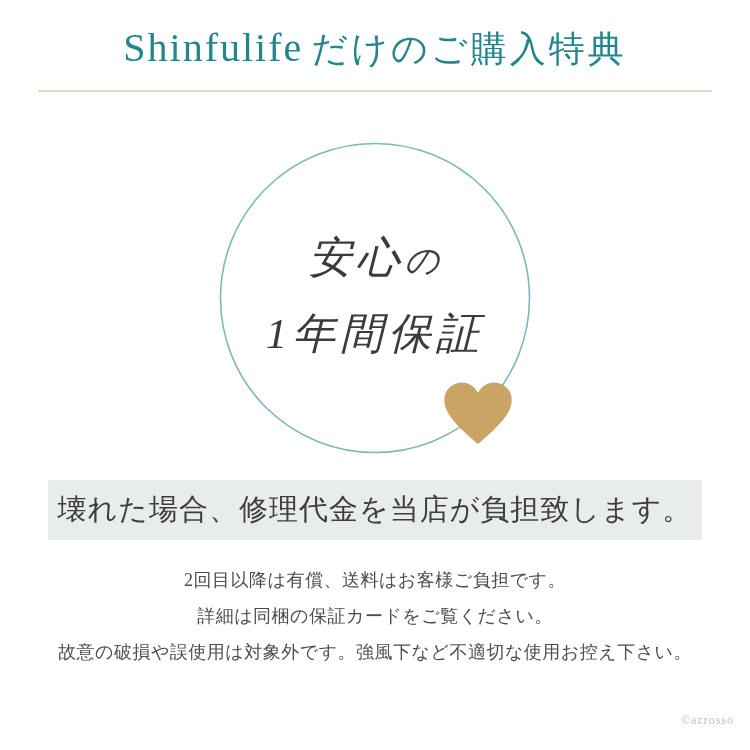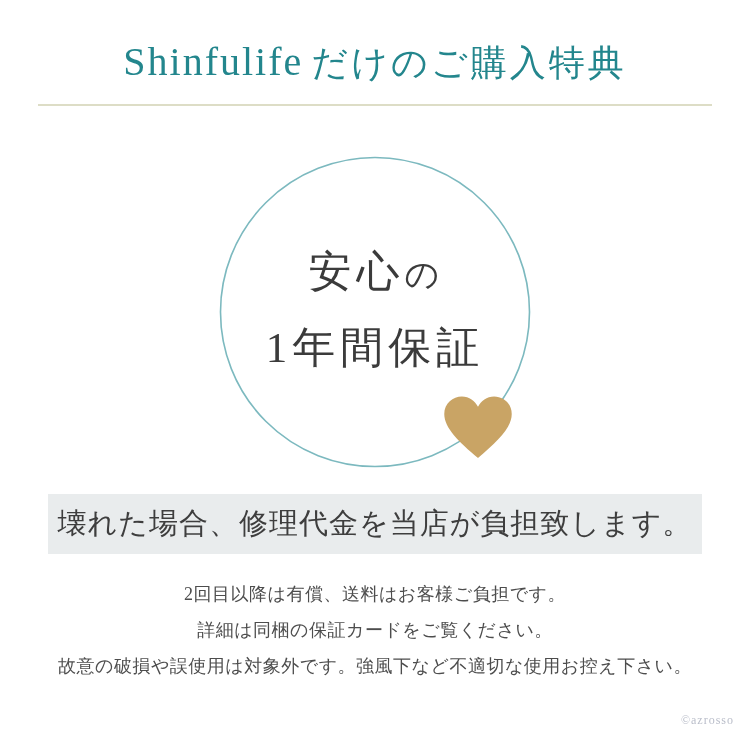--- a/index.html
+++ b/index.html
@@ -6,21 +6,21 @@
   html, body { width: 750px; height: 750px; }
   body {
     position: relative;
     background: #ffffff;
     font-family: "Liberation Serif", "DejaVu Serif", serif;
     overflow: hidden;
   }
 
   
   .header {
-    padding-top: 38px;
+    padding-top: 24px;
     text-align: center;
     white-space: nowrap;
   }
   .title-latin {
     font-size: 40px;
     letter-spacing: 2px;
     margin-right: 8px;
   }
   .title-jp {
     font-size: 36px;
@@ -48,20 +48,21 @@
     position: absolute;
     left: 0; top: 0;
     width: 100%; height: 100%;
     display: flex;
     flex-direction: column;
     justify-content: center;
     align-items: center;
     text-align: center;
     color: #3b3b3b;
     padding-bottom: 6px;
+    font-style: italic;
   }
   .badge-line1 { font-size: 43px; letter-spacing: 5px; line-height: 1.0; }
   .badge-line1 .particle { font-size: 34px; letter-spacing: 2px; }
   .badge-line2 { font-size: 43px; letter-spacing: 5px; line-height: 1.0; margin-top: 33px; }
   .heart {
     position: absolute;
     left: 222px;
     top: 239px;
     width: 74px;
     height: 66px;

